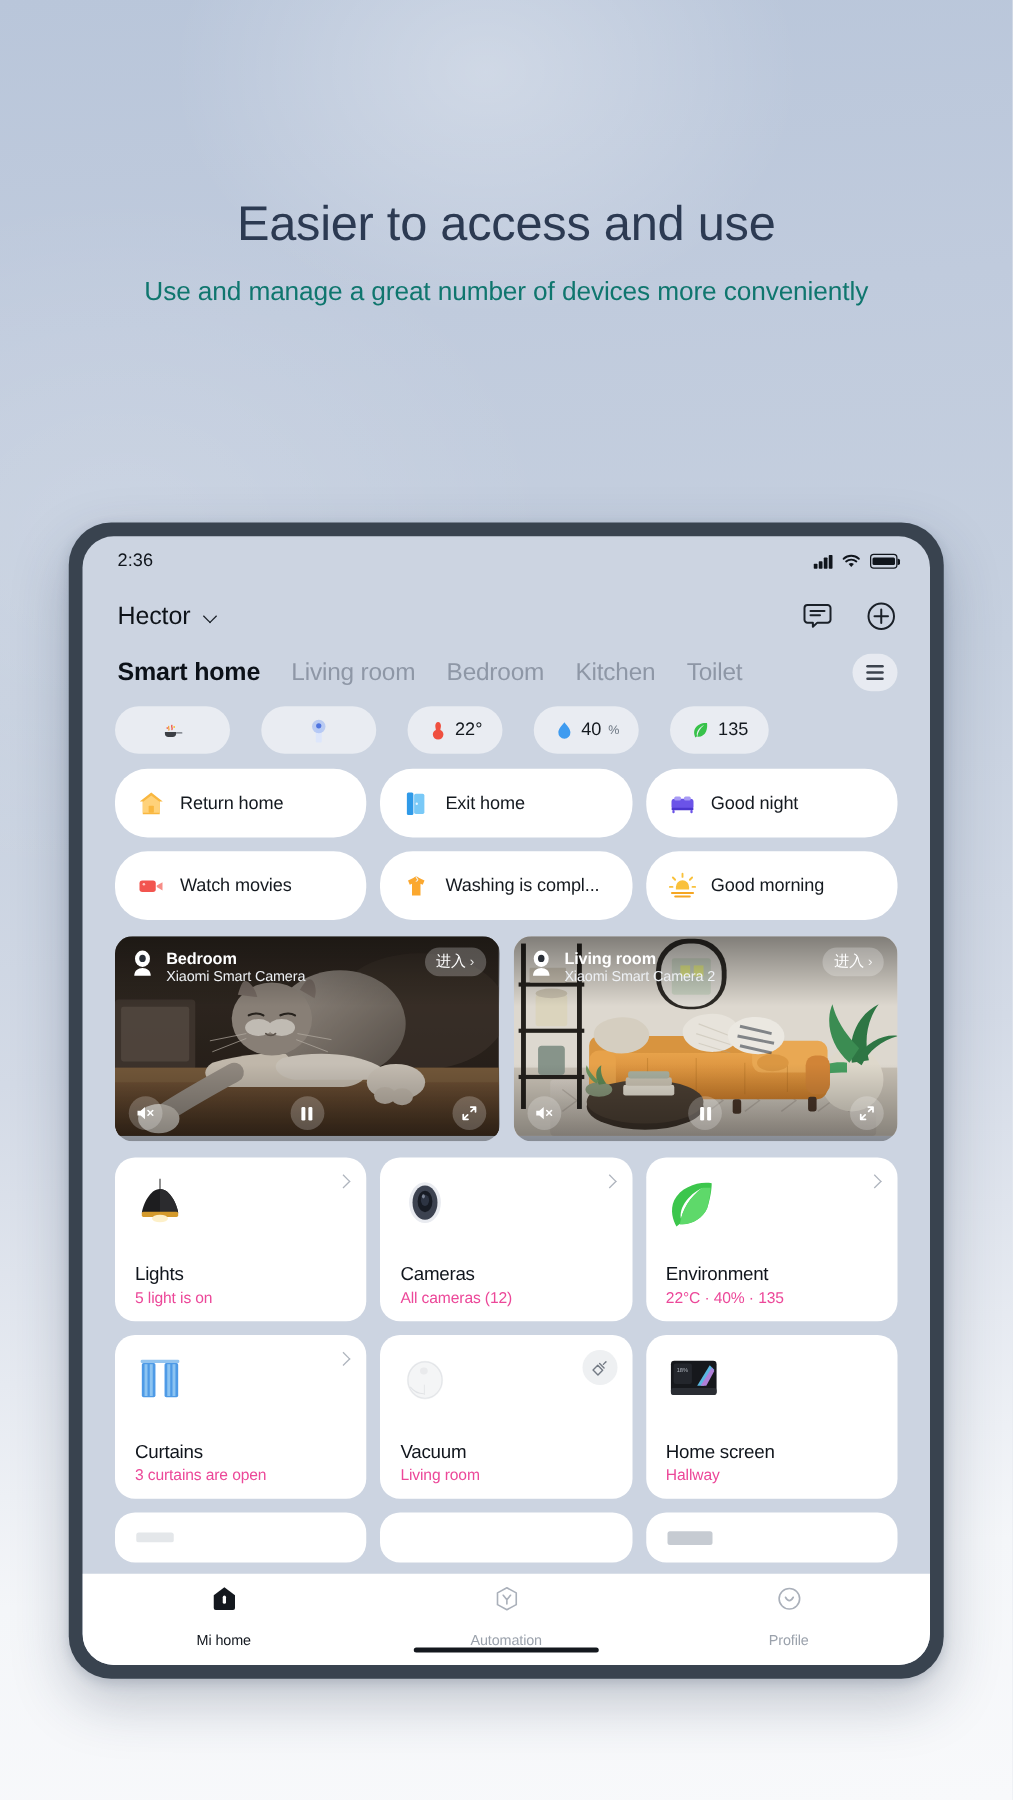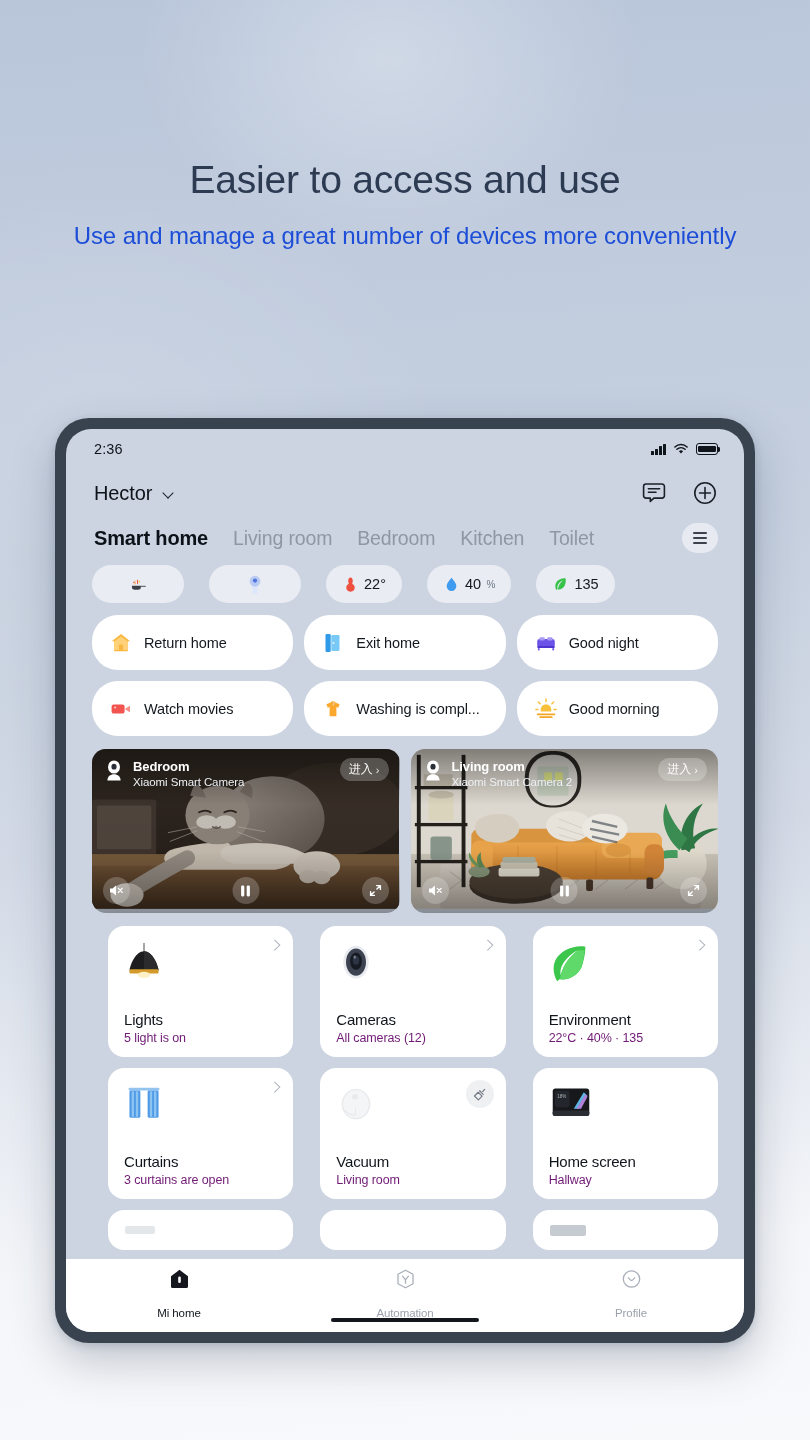--- a/index.html
+++ b/index.html
@@ -23,23 +23,23 @@
   .hero-title {
     margin-top: 158px;
     font-size: 39px;
     font-weight: 400;
     color: #2c3a52;
     letter-spacing: -0.2px;
     line-height: 1.12;
   }
   .hero-sub {
     margin-top: 20px;
-    font-size: 24px;
+    font-size: 21px;
     font-weight: 400;
-    color: #1d4ed8;
+    color: #0f766e;
     letter-spacing: -0.1px;
   }
 
   
   .tablet {
     position: absolute;
     left: 55px; top: 418px;
     width: 700px; height: 925px;
     background: #39434f;
     border-radius: 34px;
@@ -184,42 +184,42 @@
   .cam-ctrl.mute { left: 11px; }
   .cam-ctrl.play { left: 50%; transform: translateX(-50%); }
   .cam-ctrl.full { right: 11px; }
   .cam-ctrl svg { display: block; }
 
   
   .devices { display: grid; grid-template-columns: repeat(3, 1fr); gap: 11px; margin-top: 13px; }
   .dev {
     height: 131px; background: #fff; border-radius: 16px;
     padding: 14px 16px 12px; position: relative; cursor: pointer;
-    display: flex; flex-direction: column; margin-left: 16px;
+    display: flex; flex-direction: column;
   }
   .dev-ico { width: 40px; height: 42px; margin-top: 2px; }
   .dev-chev {
     position: absolute; right: 14px; top: 15px;
     width: 8px; height: 8px;
   }
   .dev-chev::after {
     content: ""; position: absolute; left: 0; top: 0;
     width: 6.5px; height: 6.5px;
     border-right: 1.4px solid #aeb4bd; border-top: 1.4px solid #aeb4bd;
     transform: rotate(45deg);
   }
   .dev-round-btn {
     position: absolute; right: 12px; top: 12px;
     width: 28px; height: 28px; border-radius: 50%;
     background: #eef0f2;
     display: flex; align-items: center; justify-content: center;
   }
   .dev-txt { margin-top: auto; }
   .dev-title { font-size: 15px; color: #10151c; letter-spacing: -0.2px; }
-  .dev-sub { font-size: 12.5px; color: #701a75; margin-top: 3px; letter-spacing: -0.1px; }
+  .dev-sub { font-size: 12.5px; color: #ec4899; margin-top: 3px; letter-spacing: -0.1px; }
   .dev.ghost { height: 40px; overflow: hidden; }
 
   
   .navbar {
     position: absolute; left: 0; right: 0; bottom: 0; height: 73px;
     background: #fff;
     display: flex; align-items: flex-start; justify-content: space-around;
     padding-top: 9px;
     z-index: 5;
   }

